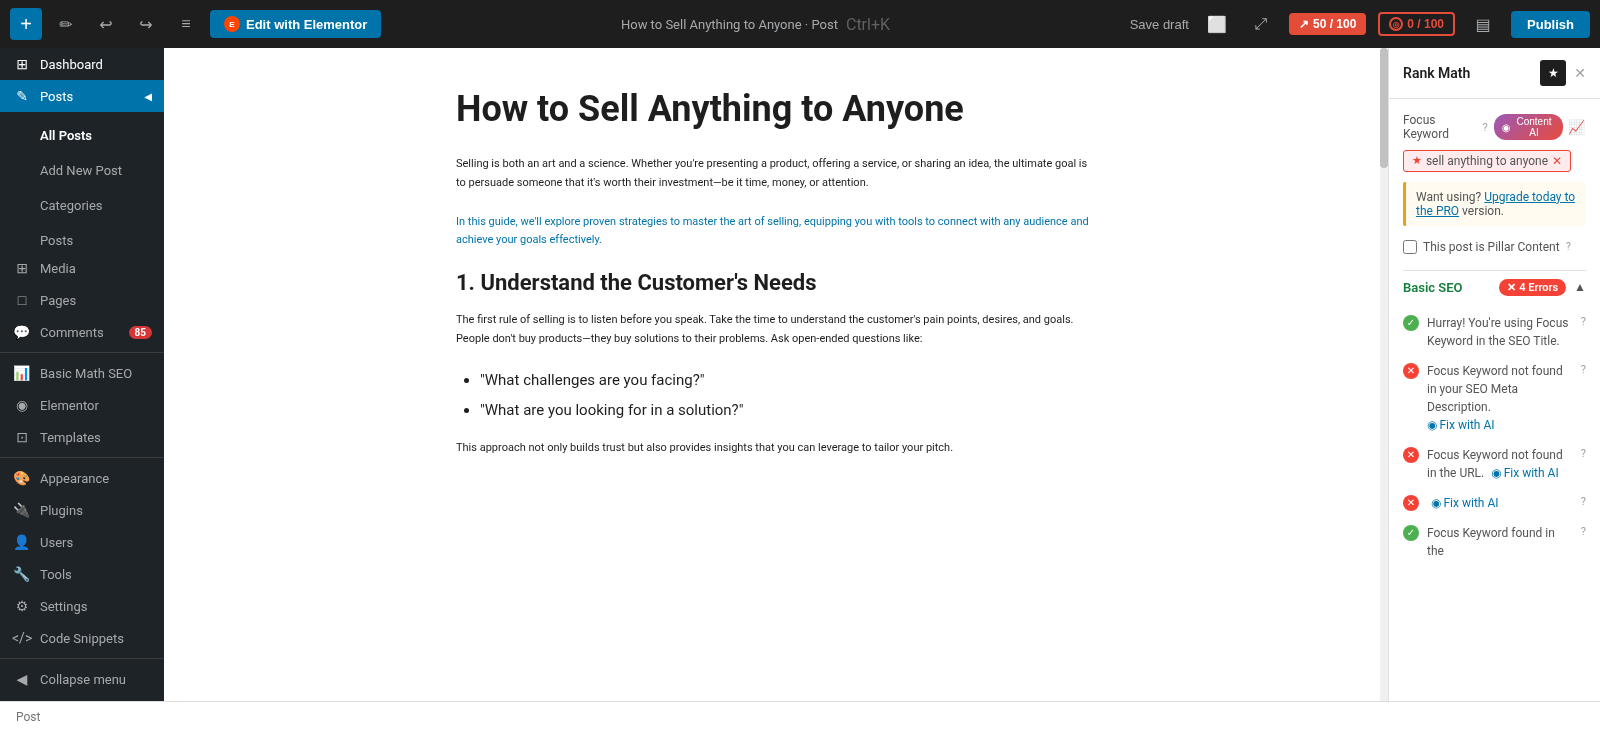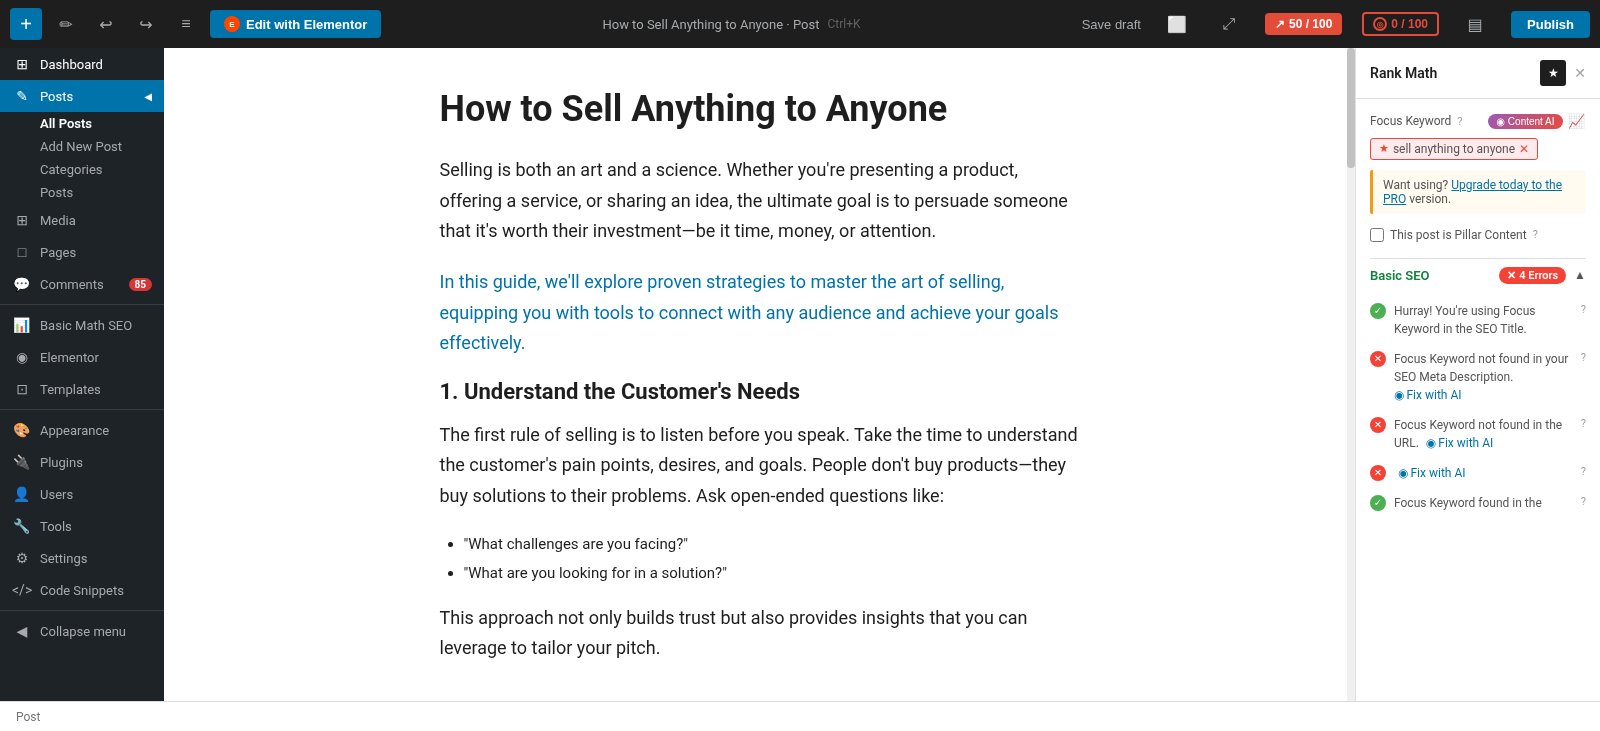--- a/index.html
+++ b/index.html
@@ -26,23 +26,23 @@
       display: flex; align-items: center; gap: 6px;
     }
     .post-title-area {
       flex: 1; display: flex; align-items: center; justify-content: center;
       gap: 8px;
     }
     .post-title-text {
       color: #a7aaad; font-size: 13px;
     }
     .post-title-shortcut {
-      color: #606060; font-size: 12px;
-    }
-    .toolbar-right { display: flex; align-items: center; gap: 20px; }
+      color: #606060; font-size: 16px;
+    }
+    .toolbar-right { display: flex; align-items: center; gap: 12px; }
     .save-draft-btn {
       background: none; border: none; color: #a7aaad; cursor: pointer; font-size: 13px;
     }
     .score-badge {
       padding: 4px 10px; border-radius: 4px; font-size: 12px; font-weight: 700;
       cursor: pointer; border: none; display: flex; align-items: center; gap: 4px;
     }
     .score-badge-red { background: #e44c3a; color: white; }
     .score-badge-outline {
       background: none; border: 2px solid #e44c3a; color: #e44c3a;
@@ -68,21 +68,21 @@
       display: flex; flex-direction: column; overflow-y: auto;
       color: #a7aaad; font-size: 13px;
     }
     .sidebar-item {
       padding: 8px 12px; display: flex; align-items: center; gap: 8px;
       cursor: pointer; color: #a7aaad; position: relative;
     }
     .sidebar-item.active { background: #0073aa; color: white; }
     .sidebar-item.active-parent { color: white; }
     .sidebar-icon { width: 20px; text-align: center; font-size: 14px; }
-    .sidebar-sub { padding: 4px 12px 4px 40px; cursor: pointer; color: #a7aaad; font-size: 13px; }
+    .sidebar-sub { padding: 16px 12px 4px 40px; cursor: pointer; color: #a7aaad; font-size: 13px; }
     .sidebar-sub.active { color: white; font-weight: 600; }
     .comment-badge {
       background: #d63638; color: white; border-radius: 10px;
       padding: 1px 6px; font-size: 10px; font-weight: 700; margin-left: auto;
     }
     .sidebar-arrow {
       margin-left: auto; font-size: 10px;
     }
     .sidebar-divider { height: 1px; background: #3c3c3c; margin: 4px 0; }
 
@@ -90,21 +90,21 @@
     .editor-area {
       flex: 1; background: white; overflow-y: auto; position: relative;
     }
     .editor-scroll {
       max-width: 760px; margin: 0 auto; padding: 40px 60px;
     }
     .editor-title {
       font-size: 36px; font-weight: 700; color: #1e1e1e; margin-bottom: 24px; line-height: 1.2;
     }
     .editor-para {
-      font-size: 18px; line-height: 1.7; color: #1e1e1e; margin-bottom: 20px;
+      font-size: 11px; line-height: 1.7; color: #1e1e1e; margin-bottom: 20px;
     }
     .editor-h2 {
       font-size: 22px; font-weight: 700; color: #1e1e1e; margin-bottom: 16px; margin-top: 8px;
     }
     .editor-list { margin-left: 24px; margin-bottom: 16px; }
     .editor-list li { font-size: 15px; line-height: 1.7; color: #1e1e1e; margin-bottom: 4px; }
     .scrollbar-track {
       position: absolute; right: 0; top: 0; bottom: 0; width: 8px; background: #f0f0f0;
     }
     .scrollbar-thumb {
@@ -112,21 +112,21 @@
     }
 
     
     .bottom-bar {
       height: 30px; background: white; border-top: 1px solid #ddd;
       display: flex; align-items: center; padding: 0 16px; font-size: 12px; color: #757575;
     }
 
     
     .rank-math-panel {
-      width: 245px; background: white; border-left: 1px solid #e0e0e0;
+      width: 212px; background: white; border-left: 1px solid #e0e0e0;
       flex-shrink: 0; overflow-y: auto; display: flex; flex-direction: column;
     }
     .rank-math-header {
       display: flex; align-items: center; padding: 12px 14px;
       border-bottom: 1px solid #e0e0e0; gap: 8px;
     }
     .rank-math-title {
       font-size: 14px; font-weight: 600; color: #1e1e1e; flex: 1;
     }
     .rank-math-star {

